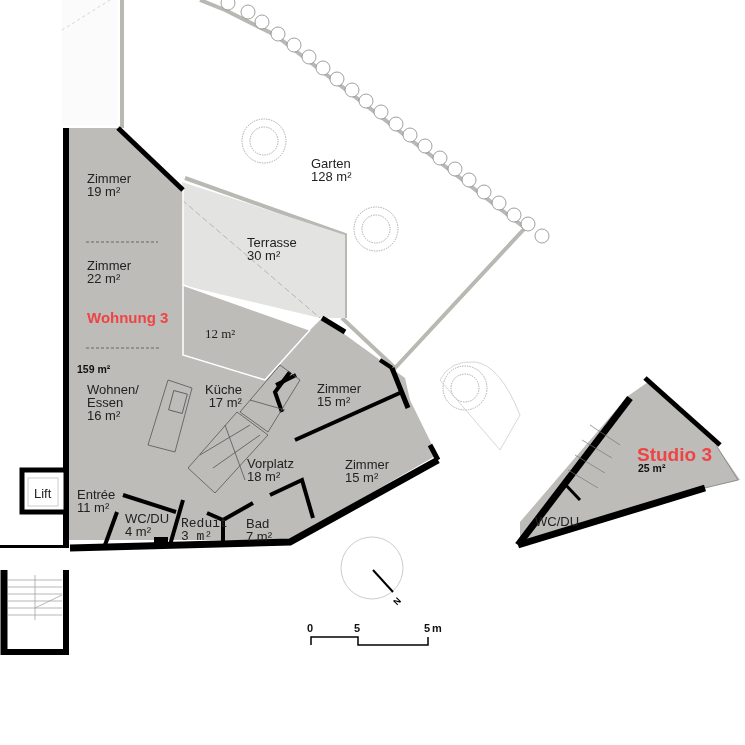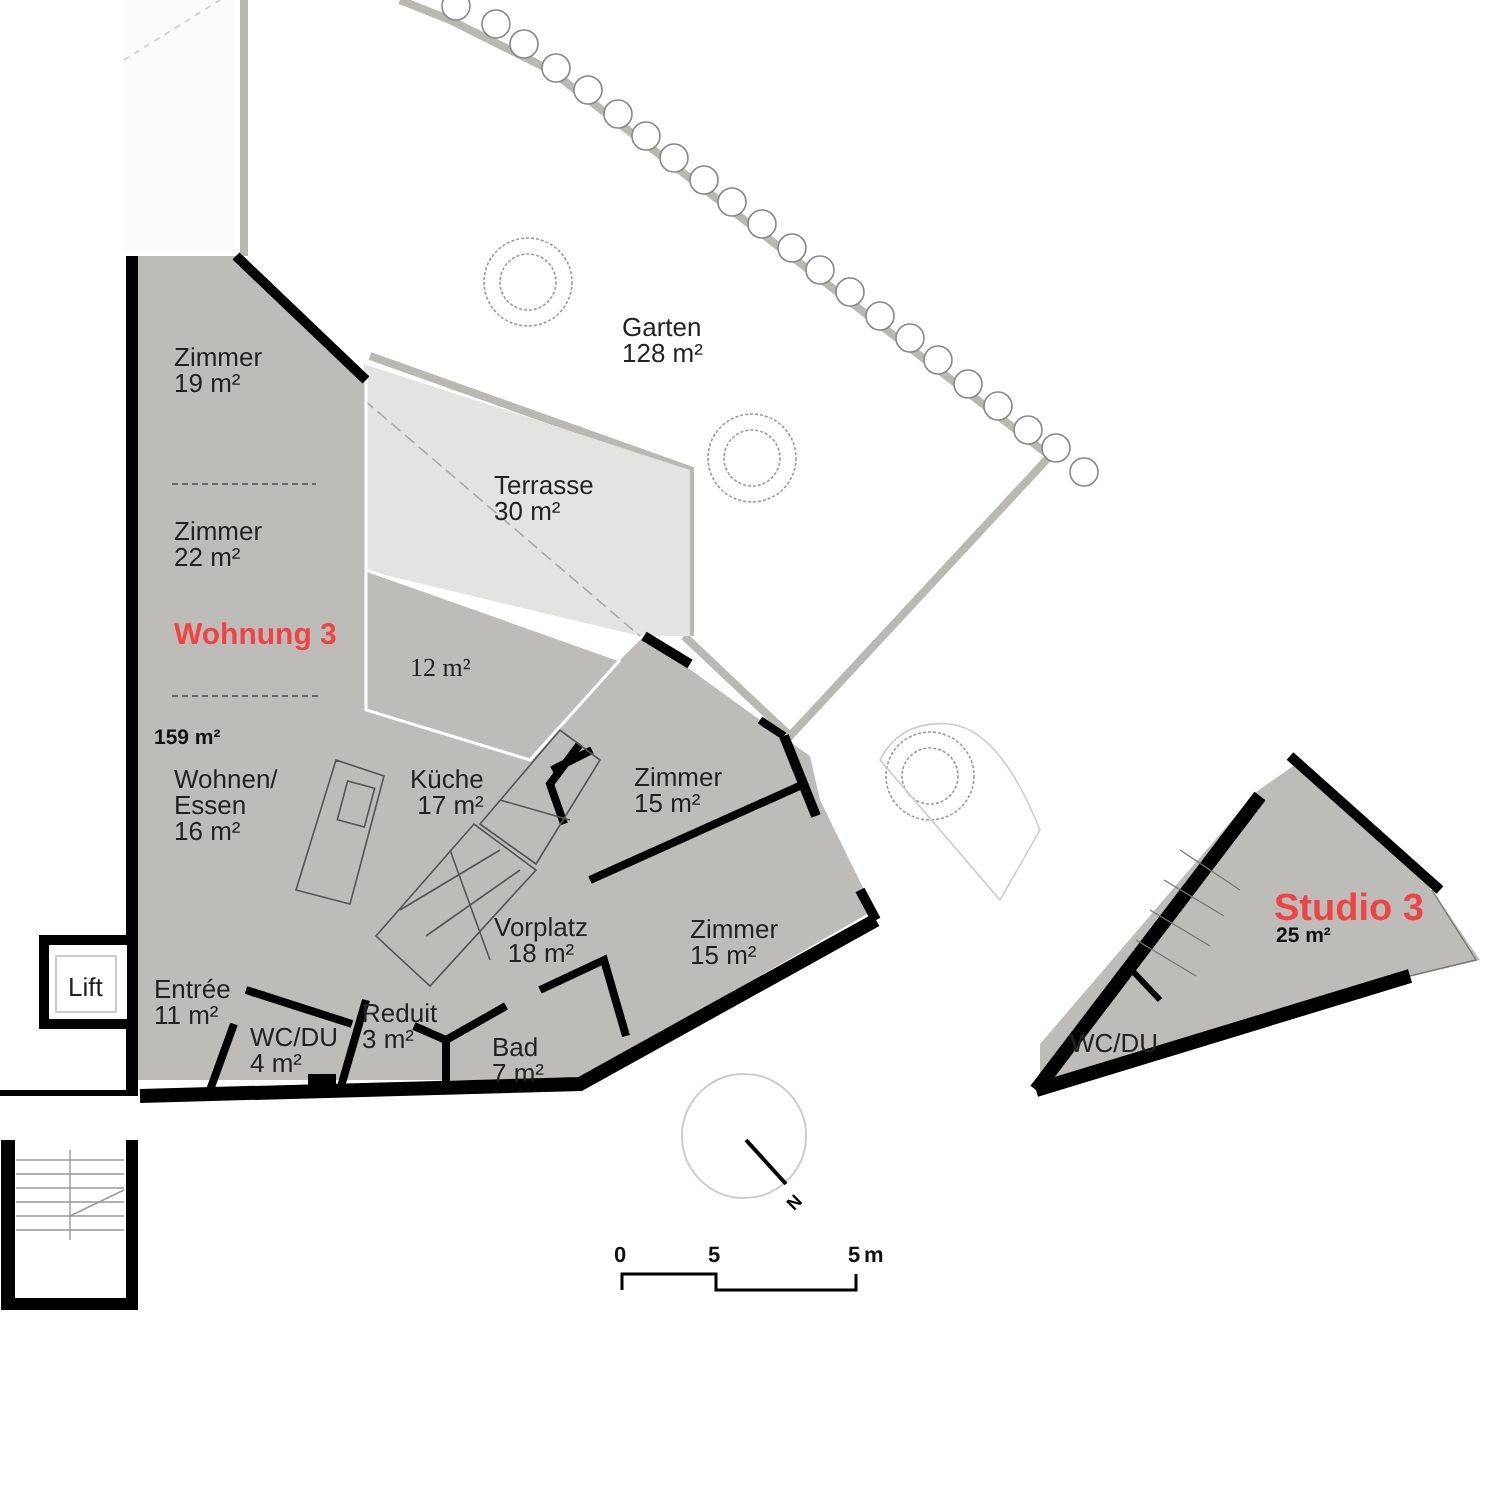--- a/index.html
+++ b/index.html
@@ -163,27 +163,27 @@
 <div class="lbl" style="left:87px;top:383px;">Wohnen/
 Essen
 16 m²</div>
 <div class="lbl" style="left:205px;top:327px;font-family:Liberation Serif, serif;">12 m²</div>
 <div class="lbl" style="left:205px;top:383px;text-align:right;">Küche
 17 m²</div>
 <div class="lbl" style="left:317px;top:382px;">Zimmer
 15 m²</div>
 <div class="lbl" style="left:345px;top:458px;">Zimmer
 15 m²</div>
-<div class="lbl" style="left:247px;top:457px;text-align:center;">Vorplatz
+<div class="lbl" style="left:247px;top:457px;">Vorplatz
 18 m²</div>
 <div class="lbl" style="left:77px;top:488px;">Entrée
 11 m²</div>
 <div class="lbl" style="left:125px;top:512px;">WC/DU
 4 m²</div>
-<div class="lbl" style="left:181px;top:500px;">Reduit
+<div class="lbl" style="left:181px;top:517px;font-family:Liberation Mono, monospace;">Reduit
 3 m²</div>
 <div class="lbl" style="left:246px;top:517px;">Bad
 7 m²</div>
 <div class="lbl" style="left:247px;top:236px;">Terrasse
 30 m²</div>
 <div class="lbl" style="left:311px;top:157px;">Garten
 128 m²</div>
 <div class="lbl" style="left:34px;top:487px;text-align:right;">Lift</div>
 <div class="lbl-big" style="left:637px;top:444px;font-size:19px;">Studio 3</div>
 <div class="lbl-sub" style="left:638px;top:462px;">25 m²</div>

